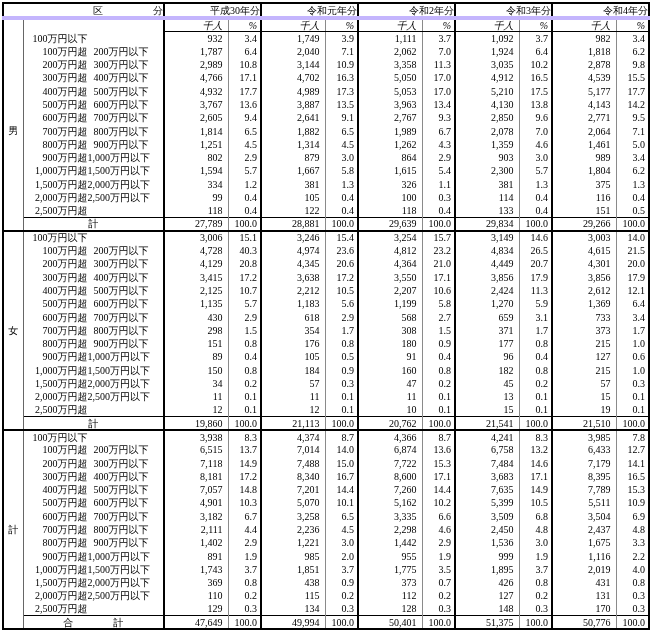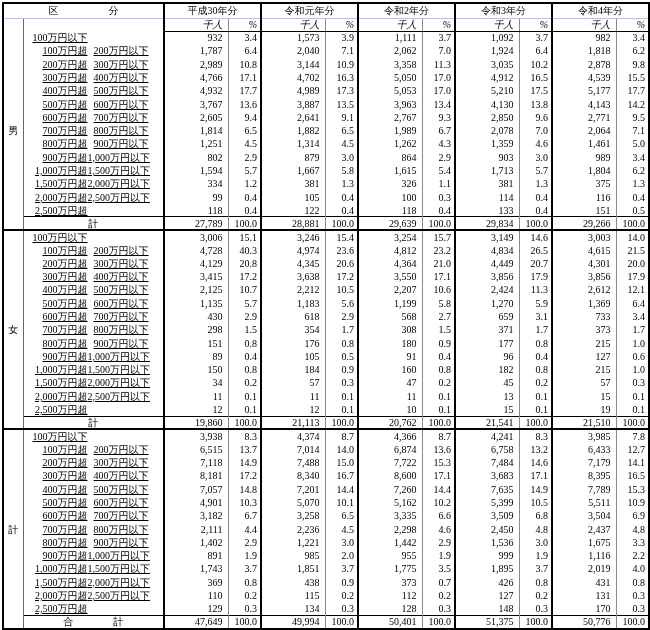--- a/index.html
+++ b/index.html
@@ -16,32 +16,32 @@
     table-layout: fixed;
   }
   th, td {
     font-weight: normal;
     font-size: 10px;
     line-height: 1.1;
     vertical-align: middle;
     white-space: nowrap;
     overflow: hidden;
   }
-  thead tr.r1 th { height: 15px; border-bottom: 1px solid #c4b5fd; text-align: center; }
+  thead tr.r1 th { height: 15px; border-bottom: 4px solid #c4b5fd; text-align: right; }
   thead tr.r2 th { height: 13px; font-style: italic; }
   thead tr.r2 th.hb { border-bottom: 1px solid #000; }
   .v-thick { border-left: 2px solid #000; }
   .v-thin  { border-left: 1px solid #8a8a8a; }
   .v-sec   { border-left: 1px solid #666; }
   th.unit, td.num   { text-align: right; padding-right: 5px; }
   th.pcth, td.pcell { text-align: right; padding-right: 3px; }
   tbody td { height: 13.29px; }
   td.sec-label { text-align: center; }
   td.lbl { padding: 0; }
-  .lblwrap { display: flex; align-items: flex-start; text-decoration: underline; }
+  .lblwrap { display: flex; align-items: flex-start; }
   .lpart { display: inline-block; text-align: right; white-space: nowrap; }
   .l1 { width: 64px; }
   .l2 { width: 61px; }
   td.center { text-align: center; padding-right: 0; }
   tr.sec-start td { border-top: 2px solid #000; }
   tr.total-row td { border-top: 1px solid #000; }
 </style>
 </head>
 <body>
 
@@ -89,21 +89,21 @@
         <tr>
           <td class="sec-label" rowspan="15">男</td>
           <td class="lbl v-sec">
             <div class="lblwrap">
               <span class="lpart l1">100万円以下</span>
               <span class="lpart l2"></span>
             </div>
           </td>
           <td class="num v-thick">932</td>
           <td class="pcell v-thin">3.4</td>
-          <td class="num v-thick">1,573</td>
+          <td class="num v-thick">1,749</td>
           <td class="pcell v-thin">3.9</td>
           <td class="num v-thick">1,111</td>
           <td class="pcell v-thin">3.7</td>
           <td class="num v-thick">1,092</td>
           <td class="pcell v-thin">3.7</td>
           <td class="num v-thick">982</td>
           <td class="pcell v-thin">3.4</td>
         </tr>
         <tr>
           <td class="lbl v-sec">
@@ -273,21 +273,21 @@
               <span class="lpart l1">1,000万円超</span>
               <span class="lpart l2">1,500万円以下</span>
             </div>
           </td>
           <td class="num v-thick">1,594</td>
           <td class="pcell v-thin">5.7</td>
           <td class="num v-thick">1,667</td>
           <td class="pcell v-thin">5.8</td>
           <td class="num v-thick">1,615</td>
           <td class="pcell v-thin">5.4</td>
-          <td class="num v-thick">1,713</td>
+          <td class="num v-thick">2,300</td>
           <td class="pcell v-thin">5.7</td>
           <td class="num v-thick">1,804</td>
           <td class="pcell v-thin">6.2</td>
         </tr>
         <tr>
           <td class="lbl v-sec">
             <div class="lblwrap">
               <span class="lpart l1">1,500万円超</span>
               <span class="lpart l2">2,000万円以下</span>
             </div>

